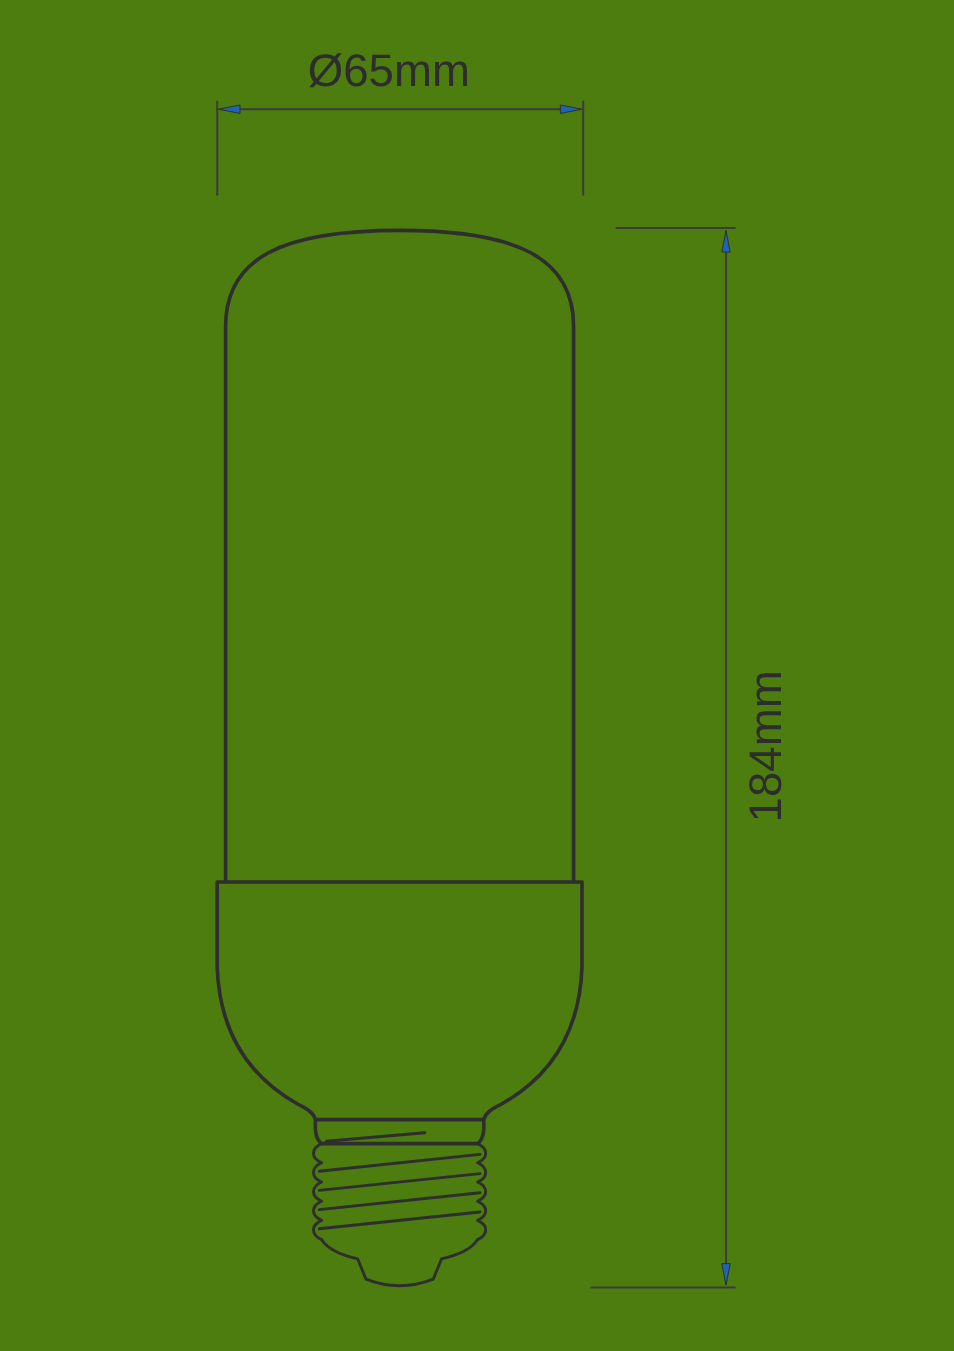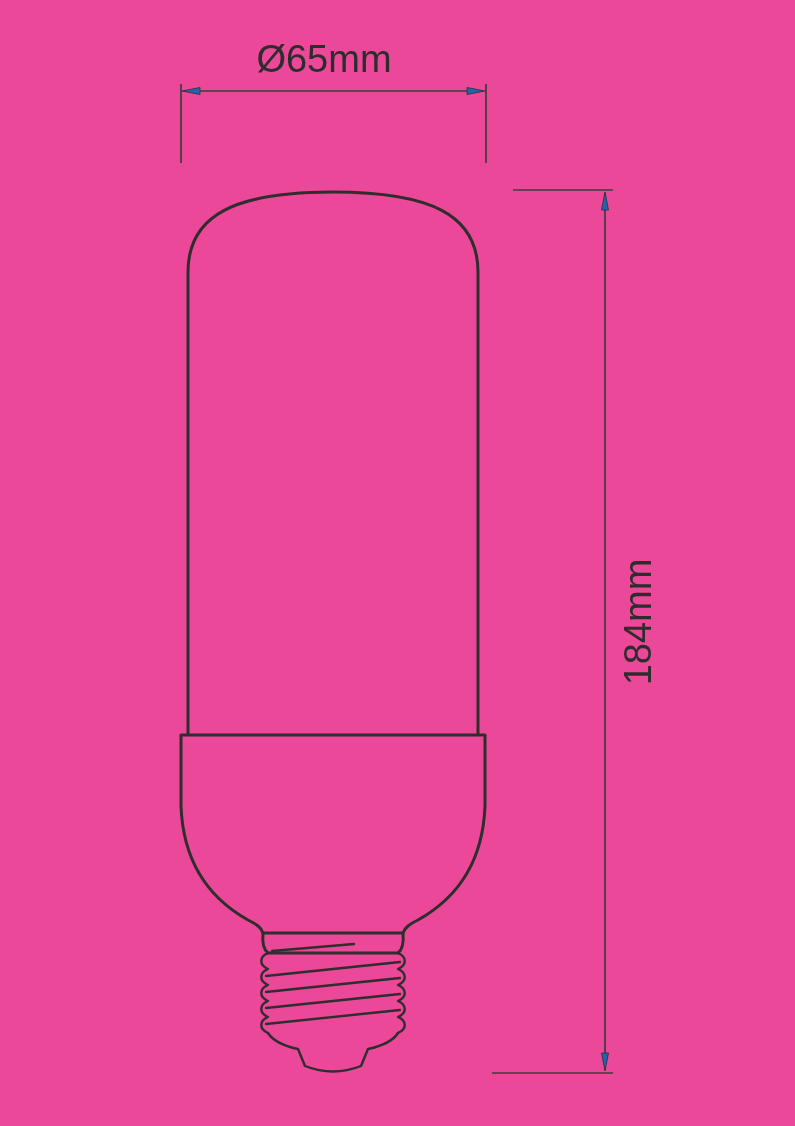--- a/index.html
+++ b/index.html
@@ -4,21 +4,21 @@
 <style>
   html, body {
     margin: 0;
     padding: 0;
     background: #ffffff;
   }
   .canvas {
     position: relative;
     width: 795px;
     height: 1126px;
-    background: #ec4899;
+    background: #4d7c0f;
     overflow: hidden;
   }
   svg.drawing {
     position: absolute;
     left: 0;
     top: 0;
     width: 795px;
     height: 1126px;
     display: block;
   }

